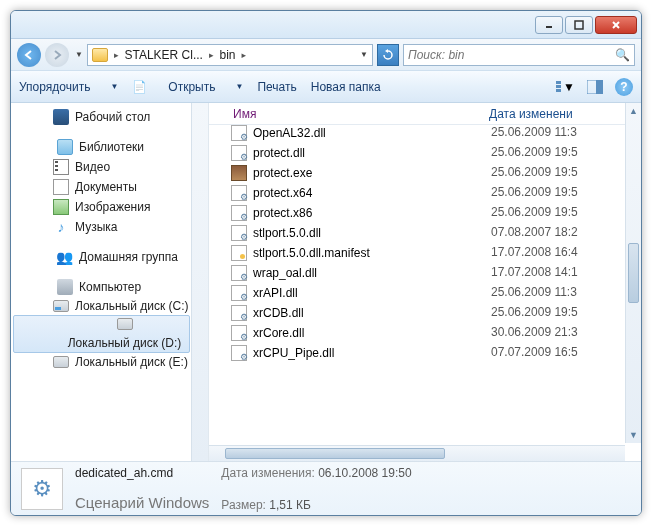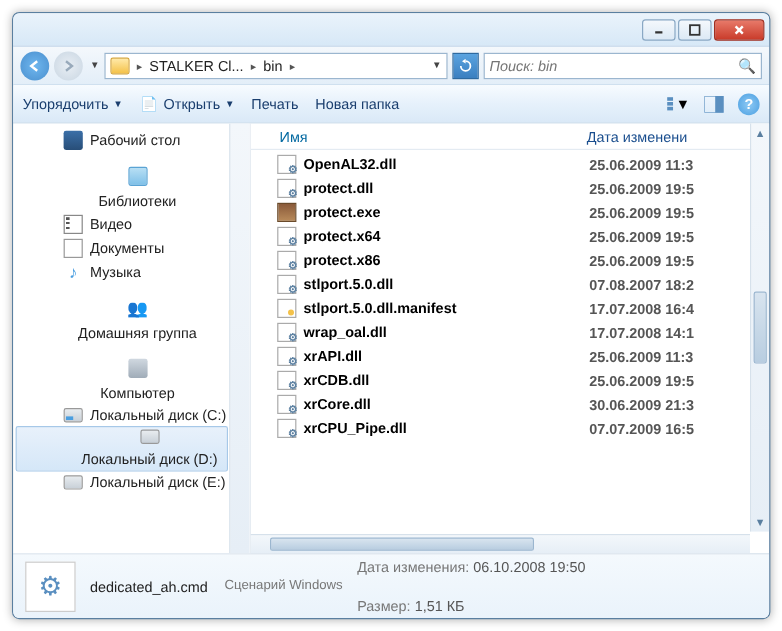--- a/index.html
+++ b/index.html
@@ -12,71 +12,71 @@
 .navbar { height: 32px; background: linear-gradient(#f4f8fc,#e3eef8); display: flex; align-items: center; padding: 0 6px; gap: 4px; border-bottom: 1px solid #cfe0ef; }
 .navbtn { width: 24px; height: 24px; border-radius: 50%; background: radial-gradient(#6fb7ef,#4a8fce); display: flex; align-items: center; justify-content: center; color: #fff; }
 .navbtn.fwd { background: radial-gradient(#e8eef4,#c9d6e2); }
 .addressbar { flex: 1; height: 22px; border: 1px solid #9bb6cf; background: #fff; display: flex; align-items: center; padding: 0 4px; gap: 6px; }
 .crumb { color: #222; white-space: nowrap; }
 .folder-ico { width: 16px; height: 14px; background: linear-gradient(#ffe9a8,#f4c24a); border: 1px solid #d6a63b; border-radius: 2px; }
 .refresh { width: 22px; height: 22px; background: linear-gradient(#5aa3e0,#3b7fc0); border: 1px solid #2e6aa0; display: flex; align-items: center; justify-content: center; color: #fff; }
 .searchbar { width: 232px; height: 22px; border: 1px solid #9bb6cf; background: #fff; display: flex; align-items: center; padding: 0 4px; }
 .searchbar input { border: none; outline: none; flex: 1; font-style: italic; color: #888; font-size: 12px; }
 .toolbar { height: 32px; background: linear-gradient(#f7fbff,#e6f1fb,#dae9f7); display: flex; align-items: center; padding: 0 8px; gap: 14px; border-bottom: 1px solid #c2d6e8; }
-.toolbtn { color: #1a3e6e; display: flex; align-items: center; gap: 4px; cursor: default; }
+.toolbtn { color: #1a3e6e; display: flex; align-items: center; gap: 20px; cursor: default; }
 .toolbtn .drop { font-size: 8px; color: #1a3e6e; }
 .toolbar-right { margin-left: auto; display: flex; align-items: center; gap: 10px; }
 .iconbtn { width: 20px; height: 20px; display: flex; align-items: center; justify-content: center; }
 .help { width: 18px; height: 18px; border-radius: 50%; background: radial-gradient(#8ecaf5,#4a9ee0); color: #fff; font-weight: bold; display: flex; align-items: center; justify-content: center; font-size: 12px; }
 .body { display: flex; height: 358px; }
 .tree { width: 198px; border-right: 1px solid #e0e8ef; overflow: hidden; padding: 4px 0; background: #fff; position: relative; }
 .tree::after { content: ""; position: absolute; right: 0; top: 0; bottom: 0; width: 16px; background: linear-gradient(#f3f7fb,#e6eef6); border-left: 1px solid #d6e1eb; }
 .tree-item { display: flex; align-items: center; gap: 6px; padding: 2px 6px 2px 20px; color: #222; white-space: nowrap; }
-.tree-item.l1 { padding-left: 16px; flex-direction: column; }
+.tree-item.l1 { padding-left: 46px; }
 .tree-item.l2 { padding-left: 42px; }
 .tree-item.selected { background: linear-gradient(#e8f1fb,#d5e7f8); border: 1px solid #a6c8e8; border-radius: 2px; margin: 0 18px 0 2px; padding-left: 52px; flex-direction: column; }
 .tree-spacer { height: 10px; }
 .ico { width: 16px; height: 16px; display: inline-flex; align-items: center; justify-content: center; flex-shrink: 0; }
 .ico-desktop { background: linear-gradient(#3b6fa8,#284e78); border-radius: 2px; }
 .ico-lib { background: linear-gradient(#b8dff4,#7fc0e8); border-radius: 2px; border:1px solid #5aa3d4;}
 .ico-vid { background: #fff; border: 1px solid #888; position: relative; }
 .ico-vid::before { content:""; position:absolute; left:1px; top:1px; bottom:1px; width:3px; background: repeating-linear-gradient(#555 0 2px, #fff 2px 4px);}
 .ico-doc { background: #fff; border: 1px solid #999; }
 .ico-img { background: linear-gradient(#c8e8c0,#88c878); border:1px solid #5a9a50;}
 .ico-mus { color: #4a9ee0; font-size: 14px; }
 .ico-home { color: #5aa8d4; font-size: 14px; }
 .ico-comp { background: linear-gradient(#d0d8e0,#a0acb8); border-radius: 2px; }
 .ico-drive { background: linear-gradient(#e8ecef,#c8d0d8); border: 1px solid #999; border-radius: 2px; height: 12px; }
 .ico-drive.c { background: linear-gradient(#e8ecef,#c8d0d8); position:relative;}
 .ico-drive.c::after{content:"";position:absolute;left:1px;bottom:1px;width:6px;height:3px;background:#4a9ee0;}
 .filepane { flex: 1; display: flex; flex-direction: column; position: relative; }
 .colheader { height: 22px; display: flex; align-items: center; border-bottom: 1px solid #e4ebf2; background: #fff; }
-.col-name { width: 280px; padding-left: 24px; color: #0369a1; }
+.col-name { width: 280px; padding-left: 24px; color: #701a75; }
 .col-date { flex: 1; color: #1a4e8e; }
 .filelist { flex: 1; overflow: hidden; position: relative; }
-.filerow { display: flex; align-items: flex-end; height: 20px; padding-left: 22px; font-weight: bold; }
+.filerow { display: flex; align-items: flex-start; height: 20px; padding-left: 22px; }
 .filerow .fname { width: 260px; display: flex; align-items: center; gap: 6px; white-space: nowrap; }
 .filerow .fdate { color: #555; white-space: nowrap; }
 .fico { width: 16px; height: 16px; flex-shrink: 0; }
 .fico-dll { background: #fff; border: 1px solid #aaa; position: relative; }
 .fico-dll::after { content: "⚙"; position: absolute; right: -2px; bottom: -2px; font-size: 9px; color: #5a7fa0; }
 .fico-exe { background: linear-gradient(#8a5a3a,#b88a5a); border: 1px solid #6a4a2a; }
 .fico-man { background: #fff; border: 1px solid #aaa; position:relative;}
 .fico-man::after{content:"";position:absolute;right:1px;bottom:1px;width:5px;height:5px;background:#f4c24a;border-radius:50%;}
 .vscroll { position: absolute; right: 0; top: 0; bottom: 18px; width: 16px; background: linear-gradient(#f3f7fb,#e6eef6); border-left: 1px solid #d6e1eb; }
 .vscroll .thumb { position: absolute; left: 2px; right: 2px; top: 140px; height: 60px; background: linear-gradient(#d8e4ef,#b8cde0); border: 1px solid #9bb6cf; border-radius: 2px; }
 .vscroll .arr { position: absolute; left: 0; right: 0; height: 16px; display: flex; align-items: center; justify-content: center; font-size: 9px; color: #5a7fa0; }
 .vscroll .arr.up { top: 0; } .vscroll .arr.dn { bottom: 0; }
 .hscroll { position: absolute; left: 0; right: 16px; bottom: 0; height: 16px; background: linear-gradient(#f3f7fb,#e6eef6); border-top: 1px solid #d6e1eb; }
 .hscroll .thumb { position: absolute; top: 2px; bottom: 2px; left: 16px; width: 220px; background: linear-gradient(#d8e4ef,#b8cde0); border: 1px solid #9bb6cf; border-radius: 2px; }
 .details { height: 54px; border-top: 1px solid #d6e1eb; background: linear-gradient(#f4f9fd,#eaf3fb); display: flex; align-items: center; padding: 4px 10px; gap: 12px; }
 .details .bigico { width: 42px; height: 42px; background: #fff; border: 1px solid #ccc; display: flex; align-items: center; justify-content: center; font-size: 22px; color: #5a8fc0; }
-.details .info1 { display: flex; flex-direction: row; gap: 14px; }
+.details .info1 { display: flex; flex-direction: column; gap: 14px; }
 .details .fname2 { color: #222; }
-.details .ftype { color: #777; font-size: 11px; }
+.details .ftype { color: #777; font-size: 15px; }
 .details .meta { display: flex; flex-direction: column; gap: 18px; color: #555; font-size: 11px; }
 .details .meta b { color: #777; font-weight: normal; }
 .tri { font-size: 8px; color: #444; margin-left: 2px; }
 .triR { font-size: 9px; color: #555; }
 </style>
 </head>
 <body>
 
 <div class="window">
 
@@ -180,20 +180,24 @@
         </div>
       <div class="tree-item l2">
           <span class="ico ico-vid"></span>
           <span>Видео</span>
         </div>
       <div class="tree-item l2">
           <span class="ico ico-doc"></span>
           <span>Документы</span>
         </div>
       <div class="tree-item l2">
+          <span class="ico ico-img"></span>
+          <span>Изображения</span>
+        </div>
+      <div class="tree-item l2">
           <span class="ico ico-mus">♪</span>
           <span>Музыка</span>
         </div>
       <div class="tree-spacer"></div>
       <div class="tree-item l1">
           <span class="ico ico-home">👥</span>
           <span>Домашняя группа</span>
         </div>
       <div class="tree-spacer"></div>
       <div class="tree-item l1">

